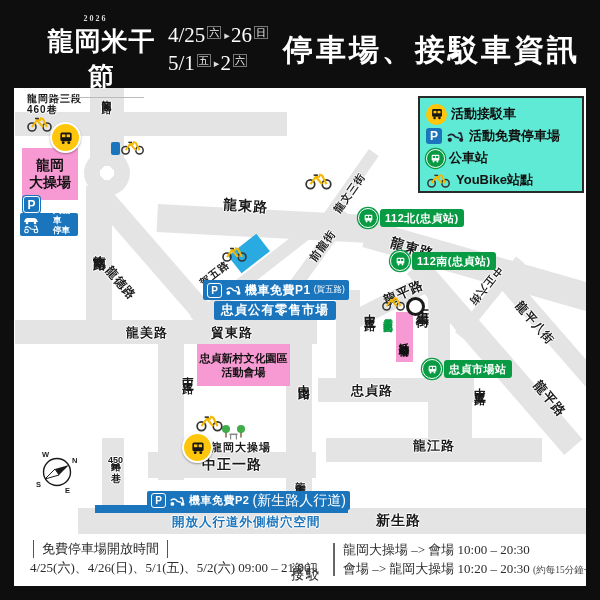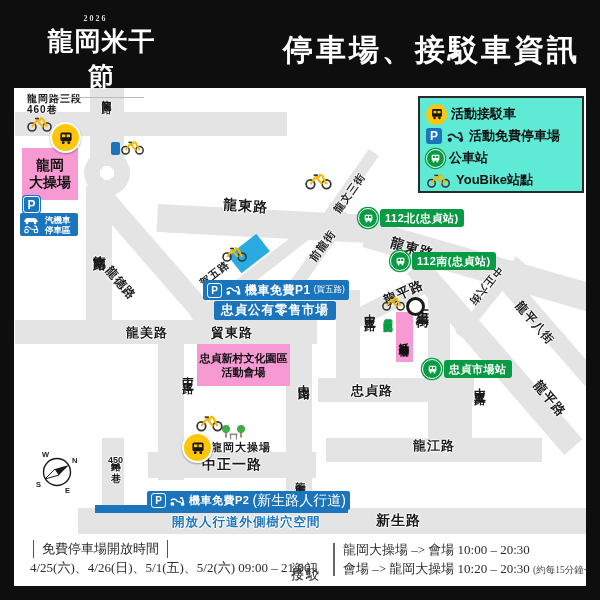--- a/index.html
+++ b/index.html
@@ -134,21 +134,21 @@
   <div class="lh" style="left:376px;top:512px;font-size:14px;">新生路</div>
   <div class="lh" style="left:211px;top:440px;font-size:11px;">龍岡大操場</div>
 
   <div class="pink" style="left:22px;top:148px;width:56px;height:52px;font-size:14px;line-height:17px;">龍岡
 大操場</div>
   <div class="pink" style="left:197px;top:344px;width:93px;height:42px;font-size:11px;line-height:14px;">忠貞新村文化園區
 活動會場</div>
   <div class="pink pinkv" style="left:396px;top:312px;width:17px;height:50px;font-size:10.5px;letter-spacing:1px;">活動會場</div>
 
   <span class="psq psq-alone" style="left:23px;top:196px;">P</span>
-  <div class="bluebar" style="left:20px;top:213px;width:52px;height:23px;gap:6px;padding:0 3px;">
+  <div class="bluebar" style="left:20px;top:213px;width:52px;height:23px;gap:14px;padding:0 3px;">
     <span>
       <svg width="16" height="18" viewBox="0 0 16 18">
         <path d="M1,6 L2,3.5 Q2.6,2 4.5,2 L11,2 Q13,2 13.8,3.5 L15,6 Z" fill="#fff"></path>
         <circle cx="4" cy="7" r="1.3" fill="#fff"></circle>
           <circle cx="12" cy="7" r="1.3" fill="#fff"></circle>
         <circle cx="3.5" cy="15" r="1.8" fill="none" stroke="#fff" stroke-width="1.1"></circle>
         <circle cx="13" cy="15" r="1.8" fill="none" stroke="#fff" stroke-width="1.1"></circle>
         <path d="M2,12 q3,-3 6,1 l4,0.5 M11,10 l2,0 l1.5,4" stroke="#fff" stroke-width="1.2" fill="none"></path>
       </svg>
     </span>
@@ -380,16 +380,24 @@
   <div class="frame" style="left:0;top:0;width:14px;height:600px;"></div>
   <div class="frame" style="left:586px;top:0;width:14px;height:600px;"></div>
   <div class="frame" style="left:0;top:586px;width:600px;height:14px;"></div>
 
   <div id="header">
     <div class="logo">
       <div class="logo-year">2026</div>
       <div class="logo-main">龍岡米干節</div>
       <div class="logo-rule"></div>
     </div>
+    <div class="dates">
+      <div class="dl">
+        <span>4/25</span><span class="dday">六</span><span class="dsep">▸</span><span>26</span><span class="dday">日</span>
+      </div>
+      <div class="dl">
+        <span>5/1</span><span class="dday">五</span><span class="dsep">▸</span><span>2</span><span class="dday">六</span>
+      </div>
+    </div>
     <div class="htitle">停車場、接駁車資訊</div>
   </div>
 
 </div>
 
 </body></html>

